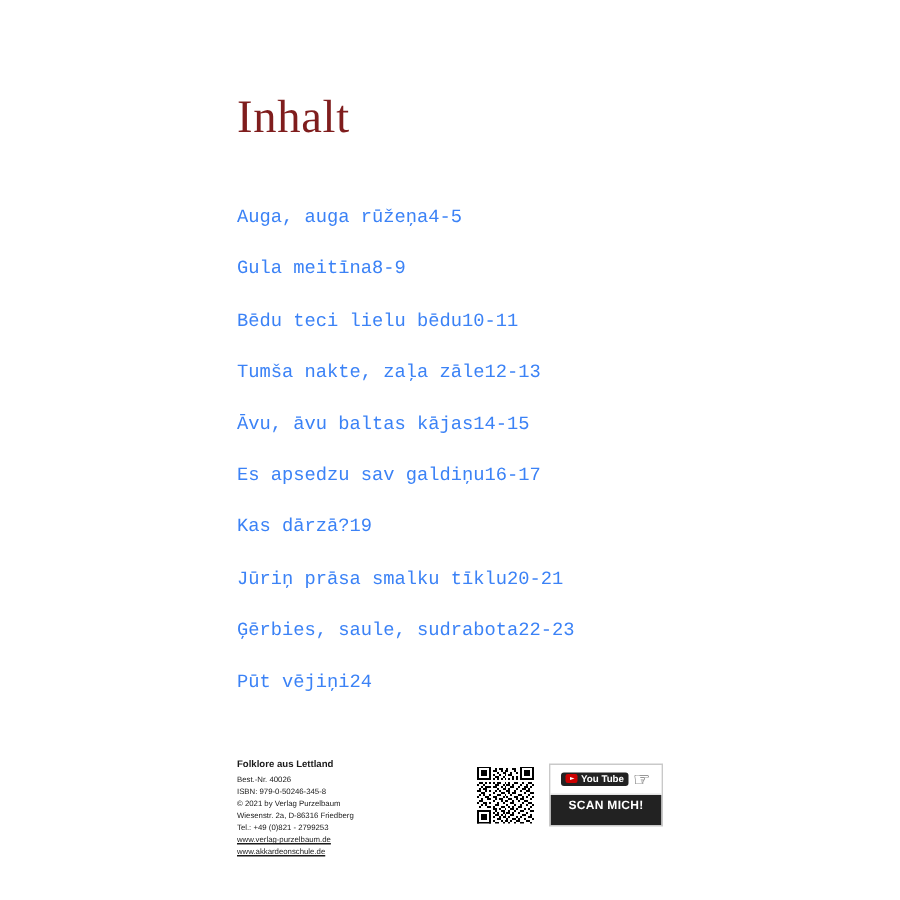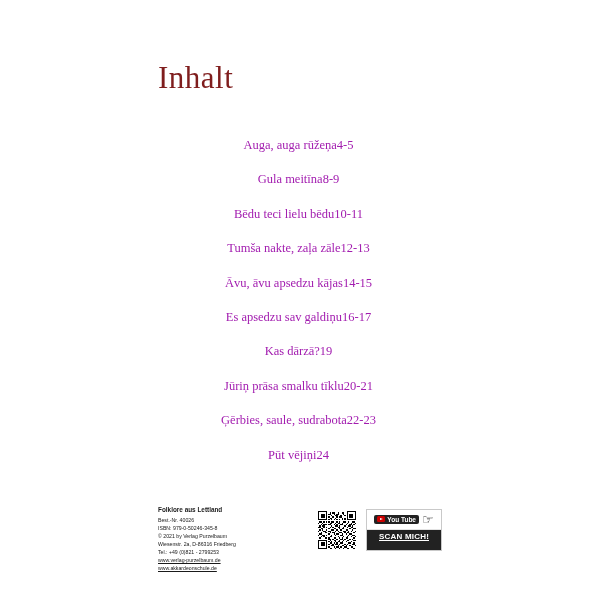--- a/index.html
+++ b/index.html
@@ -31,26 +31,27 @@
     color: #7f1d1d;
     letter-spacing: 0.5px;
     margin: 0 0 42px 0;
     font-weight: normal;
   }
   .toc {
     width: 281px;
   }
   .toc-row {
     display: flex;
-    justify-content: center;
+    justify-content: flex-start;
     align-items: baseline;
     font-size: 12.5px;
-    color: #a21caf;
+    color: #3b82f6;
     margin-bottom: 19.4px;
     line-height: 1.2;
+    font-family: Liberation Mono, monospace;
   }
   .toc-label {
     white-space: nowrap;
   }
   .toc-pages {
     white-space: nowrap;
     text-align: right;
   }
 
   
@@ -150,21 +151,20 @@
   }
   .yt-mid {
     background: #222222;
     color: #ffffff;
     font-family: "Liberation Sans", sans-serif;
     font-size: 8px;
     font-weight: bold;
     text-align: center;
     padding: 2px 0 18px 0;
     letter-spacing: 0.2px;
-    text-decoration: underline;
   }
   .yt-bottom {
     font-family: "Liberation Sans", sans-serif;
     font-size: 5px;
     color: #333333;
     text-align: center;
     padding: 2.5px 0;
     background: #ffffff;
   }
 </style>
@@ -187,21 +187,21 @@
       </div>
       <div class="toc-row">
         <span class="toc-label">Bēdu teci lielu bēdu</span>
         <span class="toc-pages">10-11</span>
       </div>
       <div class="toc-row">
         <span class="toc-label">Tumša nakte, zaļa zāle</span>
         <span class="toc-pages">12-13</span>
       </div>
       <div class="toc-row">
-        <span class="toc-label">Āvu, āvu apsedzu kājas</span>
+        <span class="toc-label">Āvu, āvu baltas kājas</span>
         <span class="toc-pages">14-15</span>
       </div>
       <div class="toc-row">
         <span class="toc-label">Es apsedzu sav galdiņu</span>
         <span class="toc-pages">16-17</span>
       </div>
       <div class="toc-row">
         <span class="toc-label">Kas dārzā?</span>
         <span class="toc-pages">19</span>
       </div>

